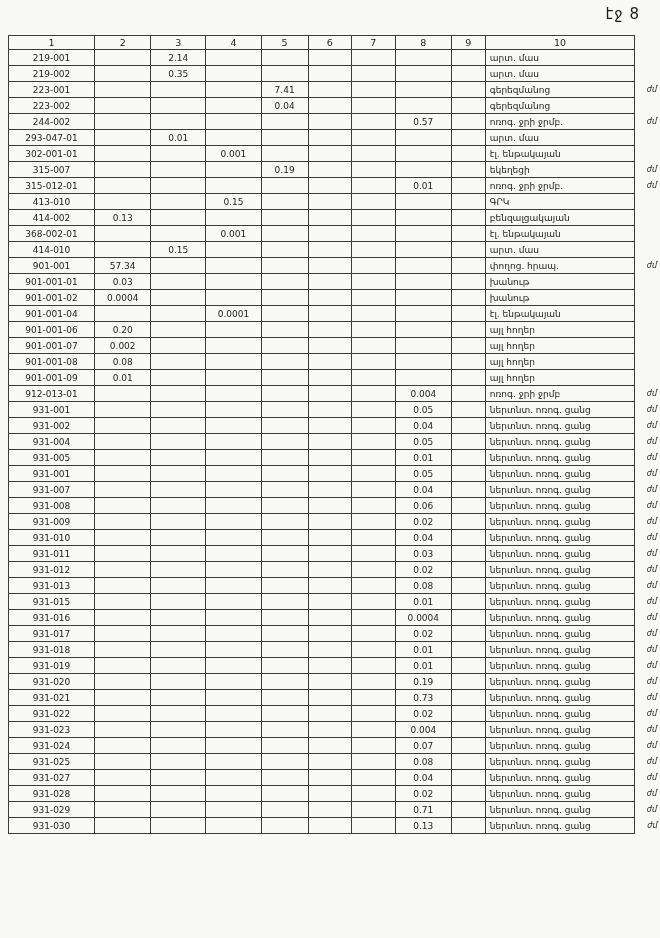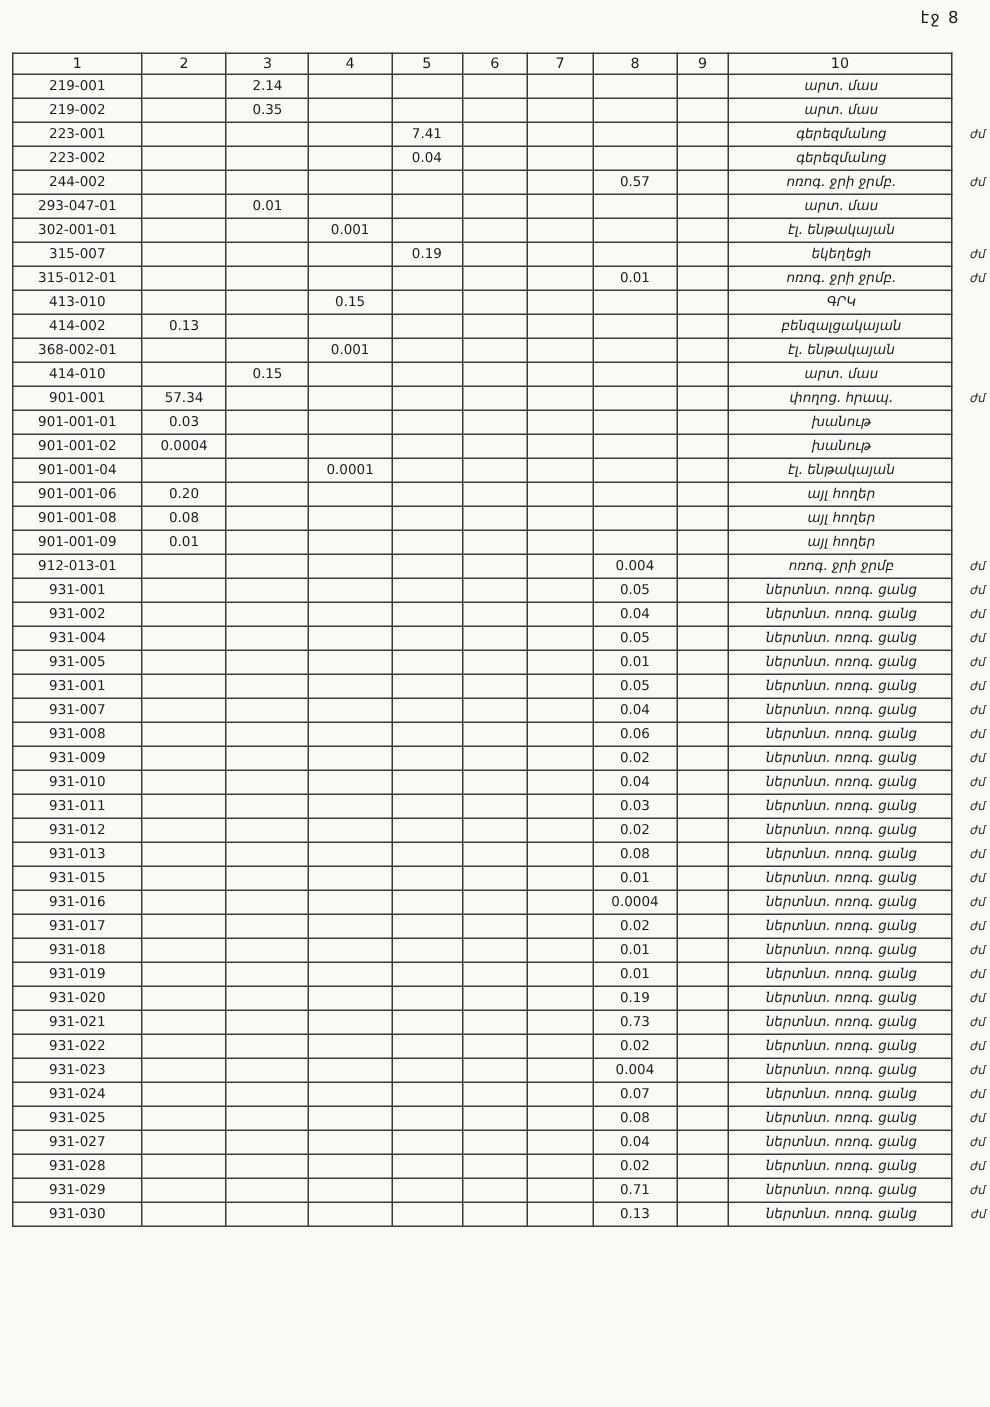--- a/index.html
+++ b/index.html
@@ -6,42 +6,42 @@
   body {
     width:660px; height:938px;
     background:#f9f9f6;
     font-family:"DejaVu Sans", sans-serif;
     color:#1c1c1c;
     position:relative;
     overflow:hidden;
   }
   .page-label {
     position:absolute; top:5px; right:20px;
-    font-size:11px; letter-spacing:1px;text-align:right;
+    font-size:15px; letter-spacing:1px;text-align:right;
   }
   table.doc-table {
     border-collapse:collapse;
     position:absolute; top:35px; left:8px;
     table-layout:fixed;
   }
   .doc-table th, .doc-table td {
     border:1px solid #3b3b3b;
     font-size:9px;
     font-weight:normal;
     height:15px;
     padding:0 2px;
     text-align:center;
     white-space:nowrap;
     overflow:hidden;
   }
   .doc-table thead th { font-size:9.5px; height:13px; }
   
   .cw1{width:85px}.cw2{width:54px}.cw3{width:54px}.cw4{width:53px}.cw5{width:45px}
   .cw6{width:43px}.cw7{width:43px}.cw8{width:54px}.cw9{width:32px}.cw10{width:148px}
-  .doc-table td.c10 { text-align:center; padding-left:4px;font-style:italic; }
+  .doc-table td.c10 { text-align:left; padding-left:4px; }
   .doc-table td.note, .doc-table th.note {
     border:none; width:20px; background:transparent;
     font-size:8px; font-style:italic; color:#2a2a2a;
     text-align:right; padding-left:3px;
   }
 </style>
 </head>
 <body>
 
 <div class="page-label">էջ 8</div>
@@ -291,20 +291,33 @@
         <td class="cw4 c4"></td>
         <td class="cw5 c5"></td>
         <td class="cw6 c6"></td>
         <td class="cw7 c7"></td>
         <td class="cw8 c8"></td>
         <td class="cw9 c9"></td>
         <td class="cw10 c10">այլ հողեր</td>
         <td class="note"></td>
       </tr>
       <tr>
+        <td class="cw1 c1">901-001-07</td>
+        <td class="cw2 c2">0.002</td>
+        <td class="cw3 c3"></td>
+        <td class="cw4 c4"></td>
+        <td class="cw5 c5"></td>
+        <td class="cw6 c6"></td>
+        <td class="cw7 c7"></td>
+        <td class="cw8 c8"></td>
+        <td class="cw9 c9"></td>
+        <td class="cw10 c10">այլ հողեր</td>
+        <td class="note"></td>
+      </tr>
+      <tr>
         <td class="cw1 c1">901-001-08</td>
         <td class="cw2 c2">0.08</td>
         <td class="cw3 c3"></td>
         <td class="cw4 c4"></td>
         <td class="cw5 c5"></td>
         <td class="cw6 c6"></td>
         <td class="cw7 c7"></td>
         <td class="cw8 c8"></td>
         <td class="cw9 c9"></td>
         <td class="cw10 c10">այլ հողեր</td>

